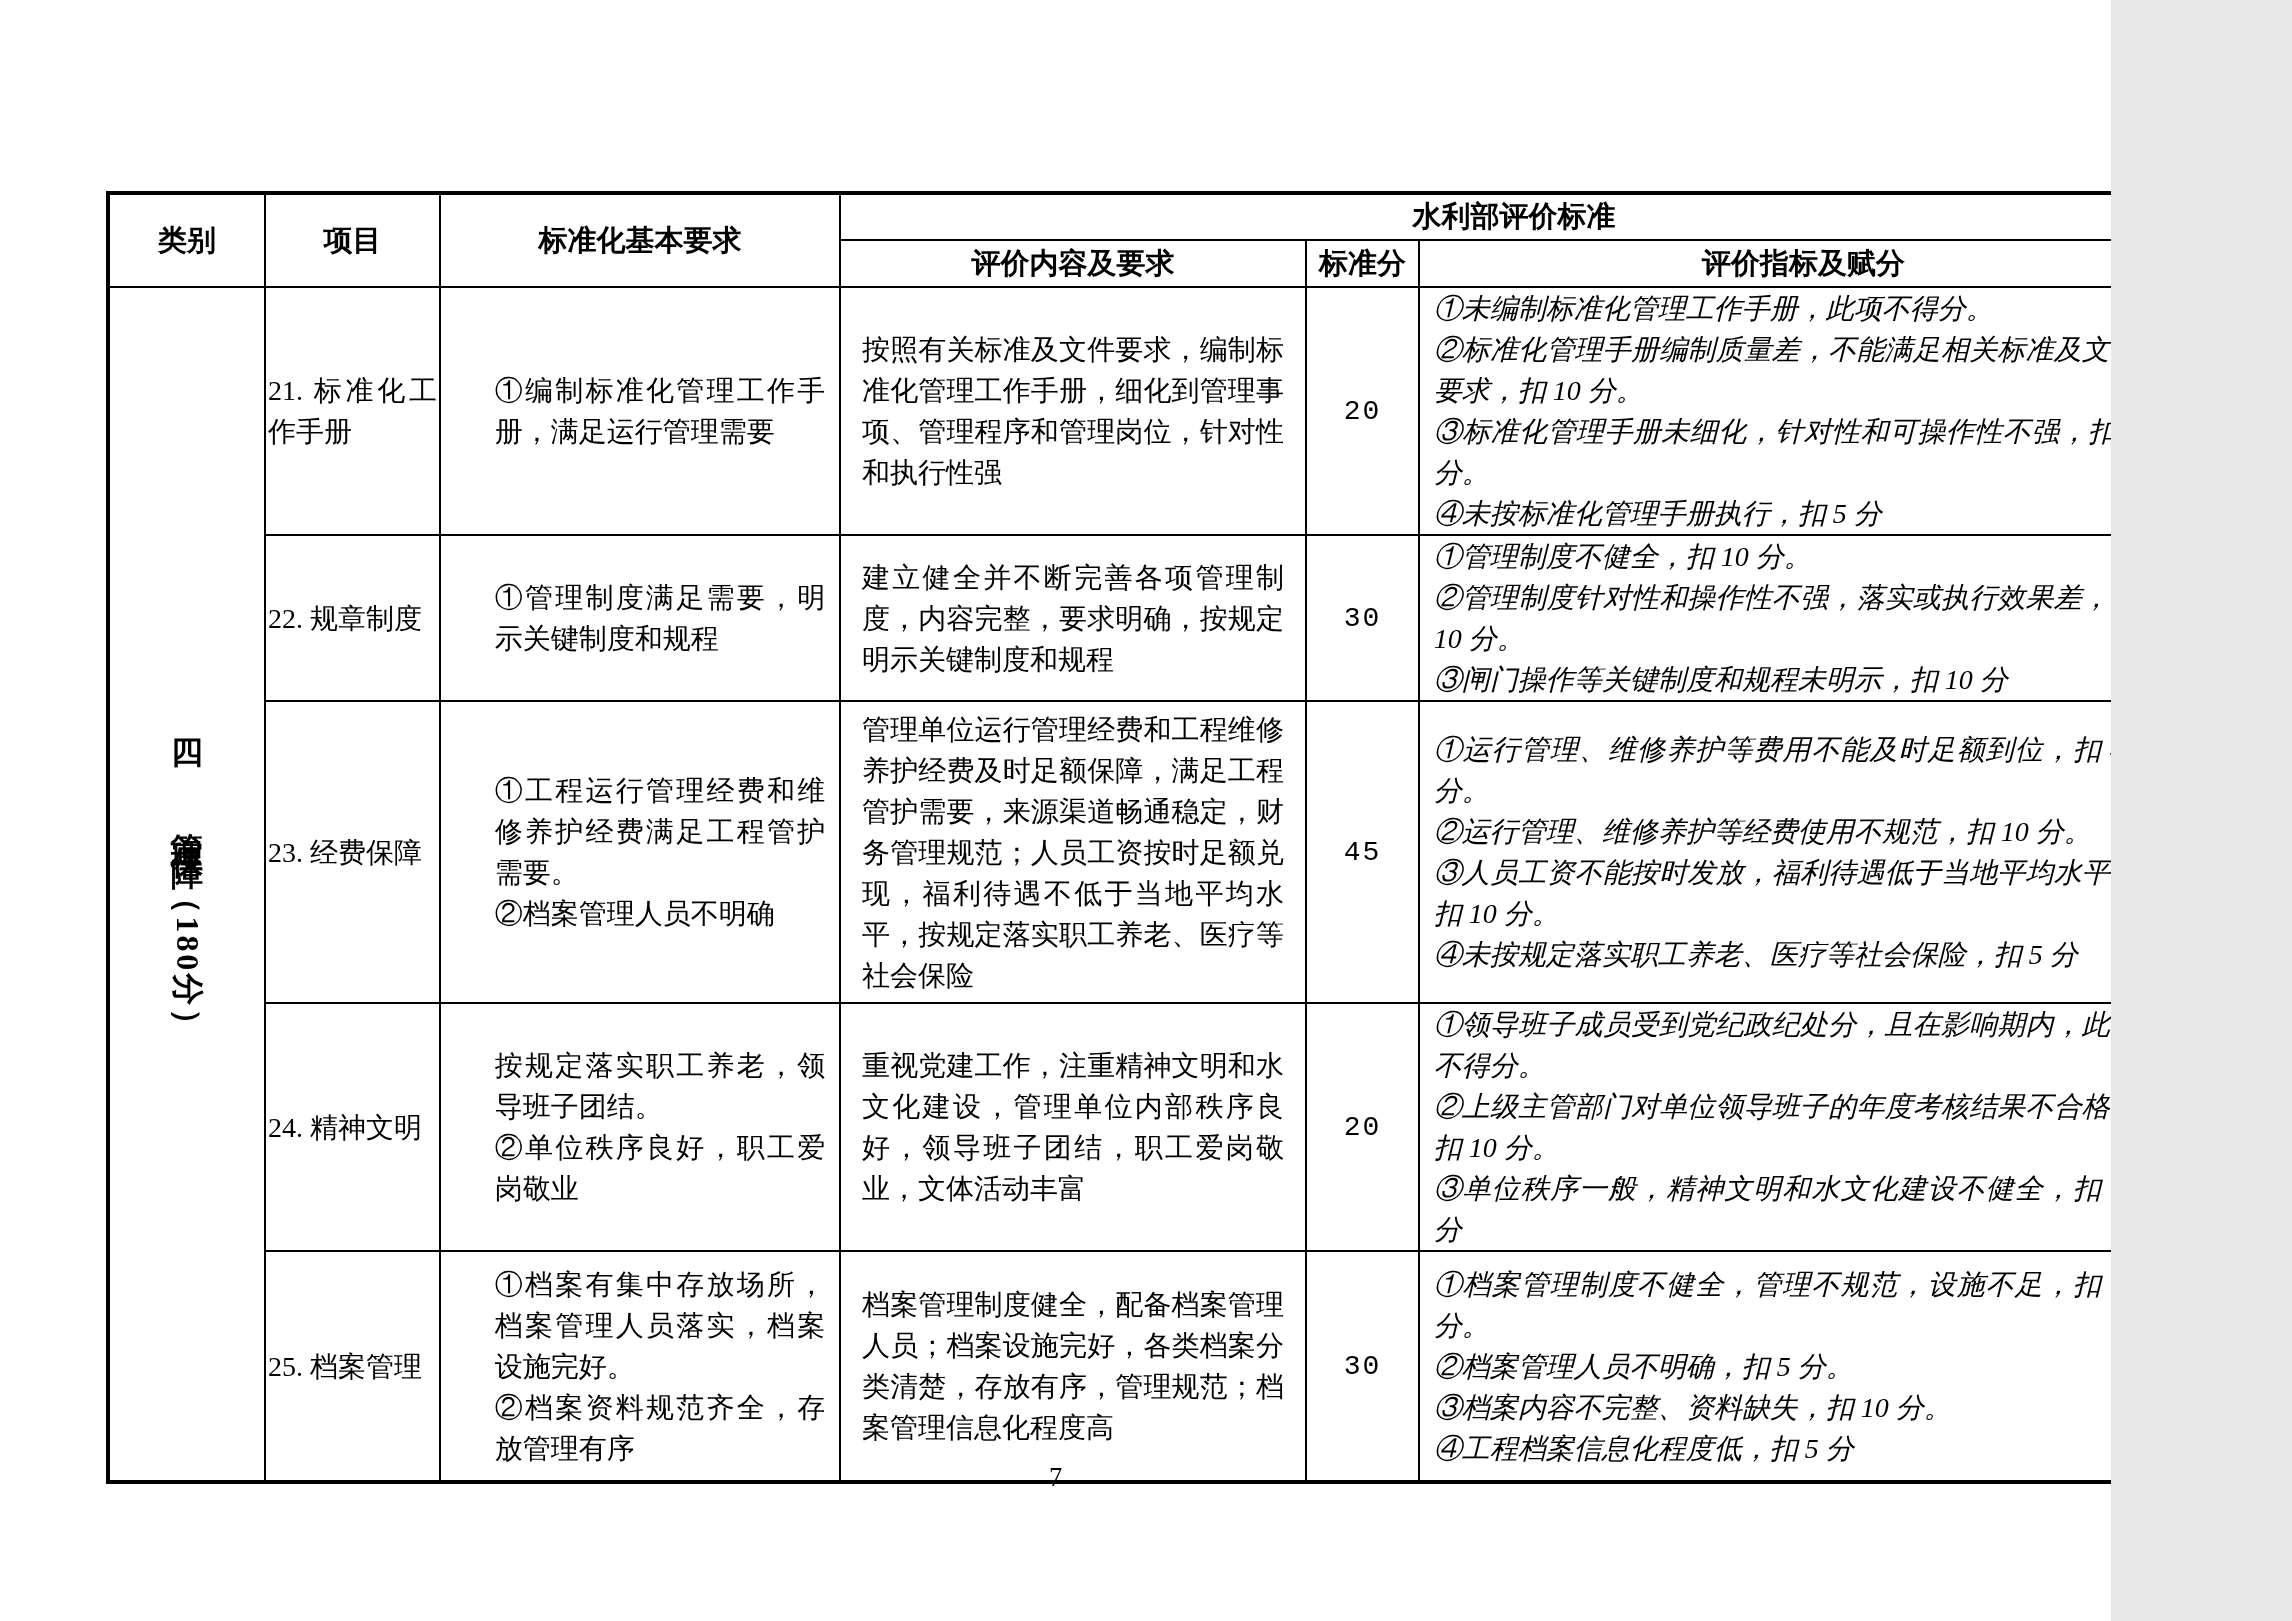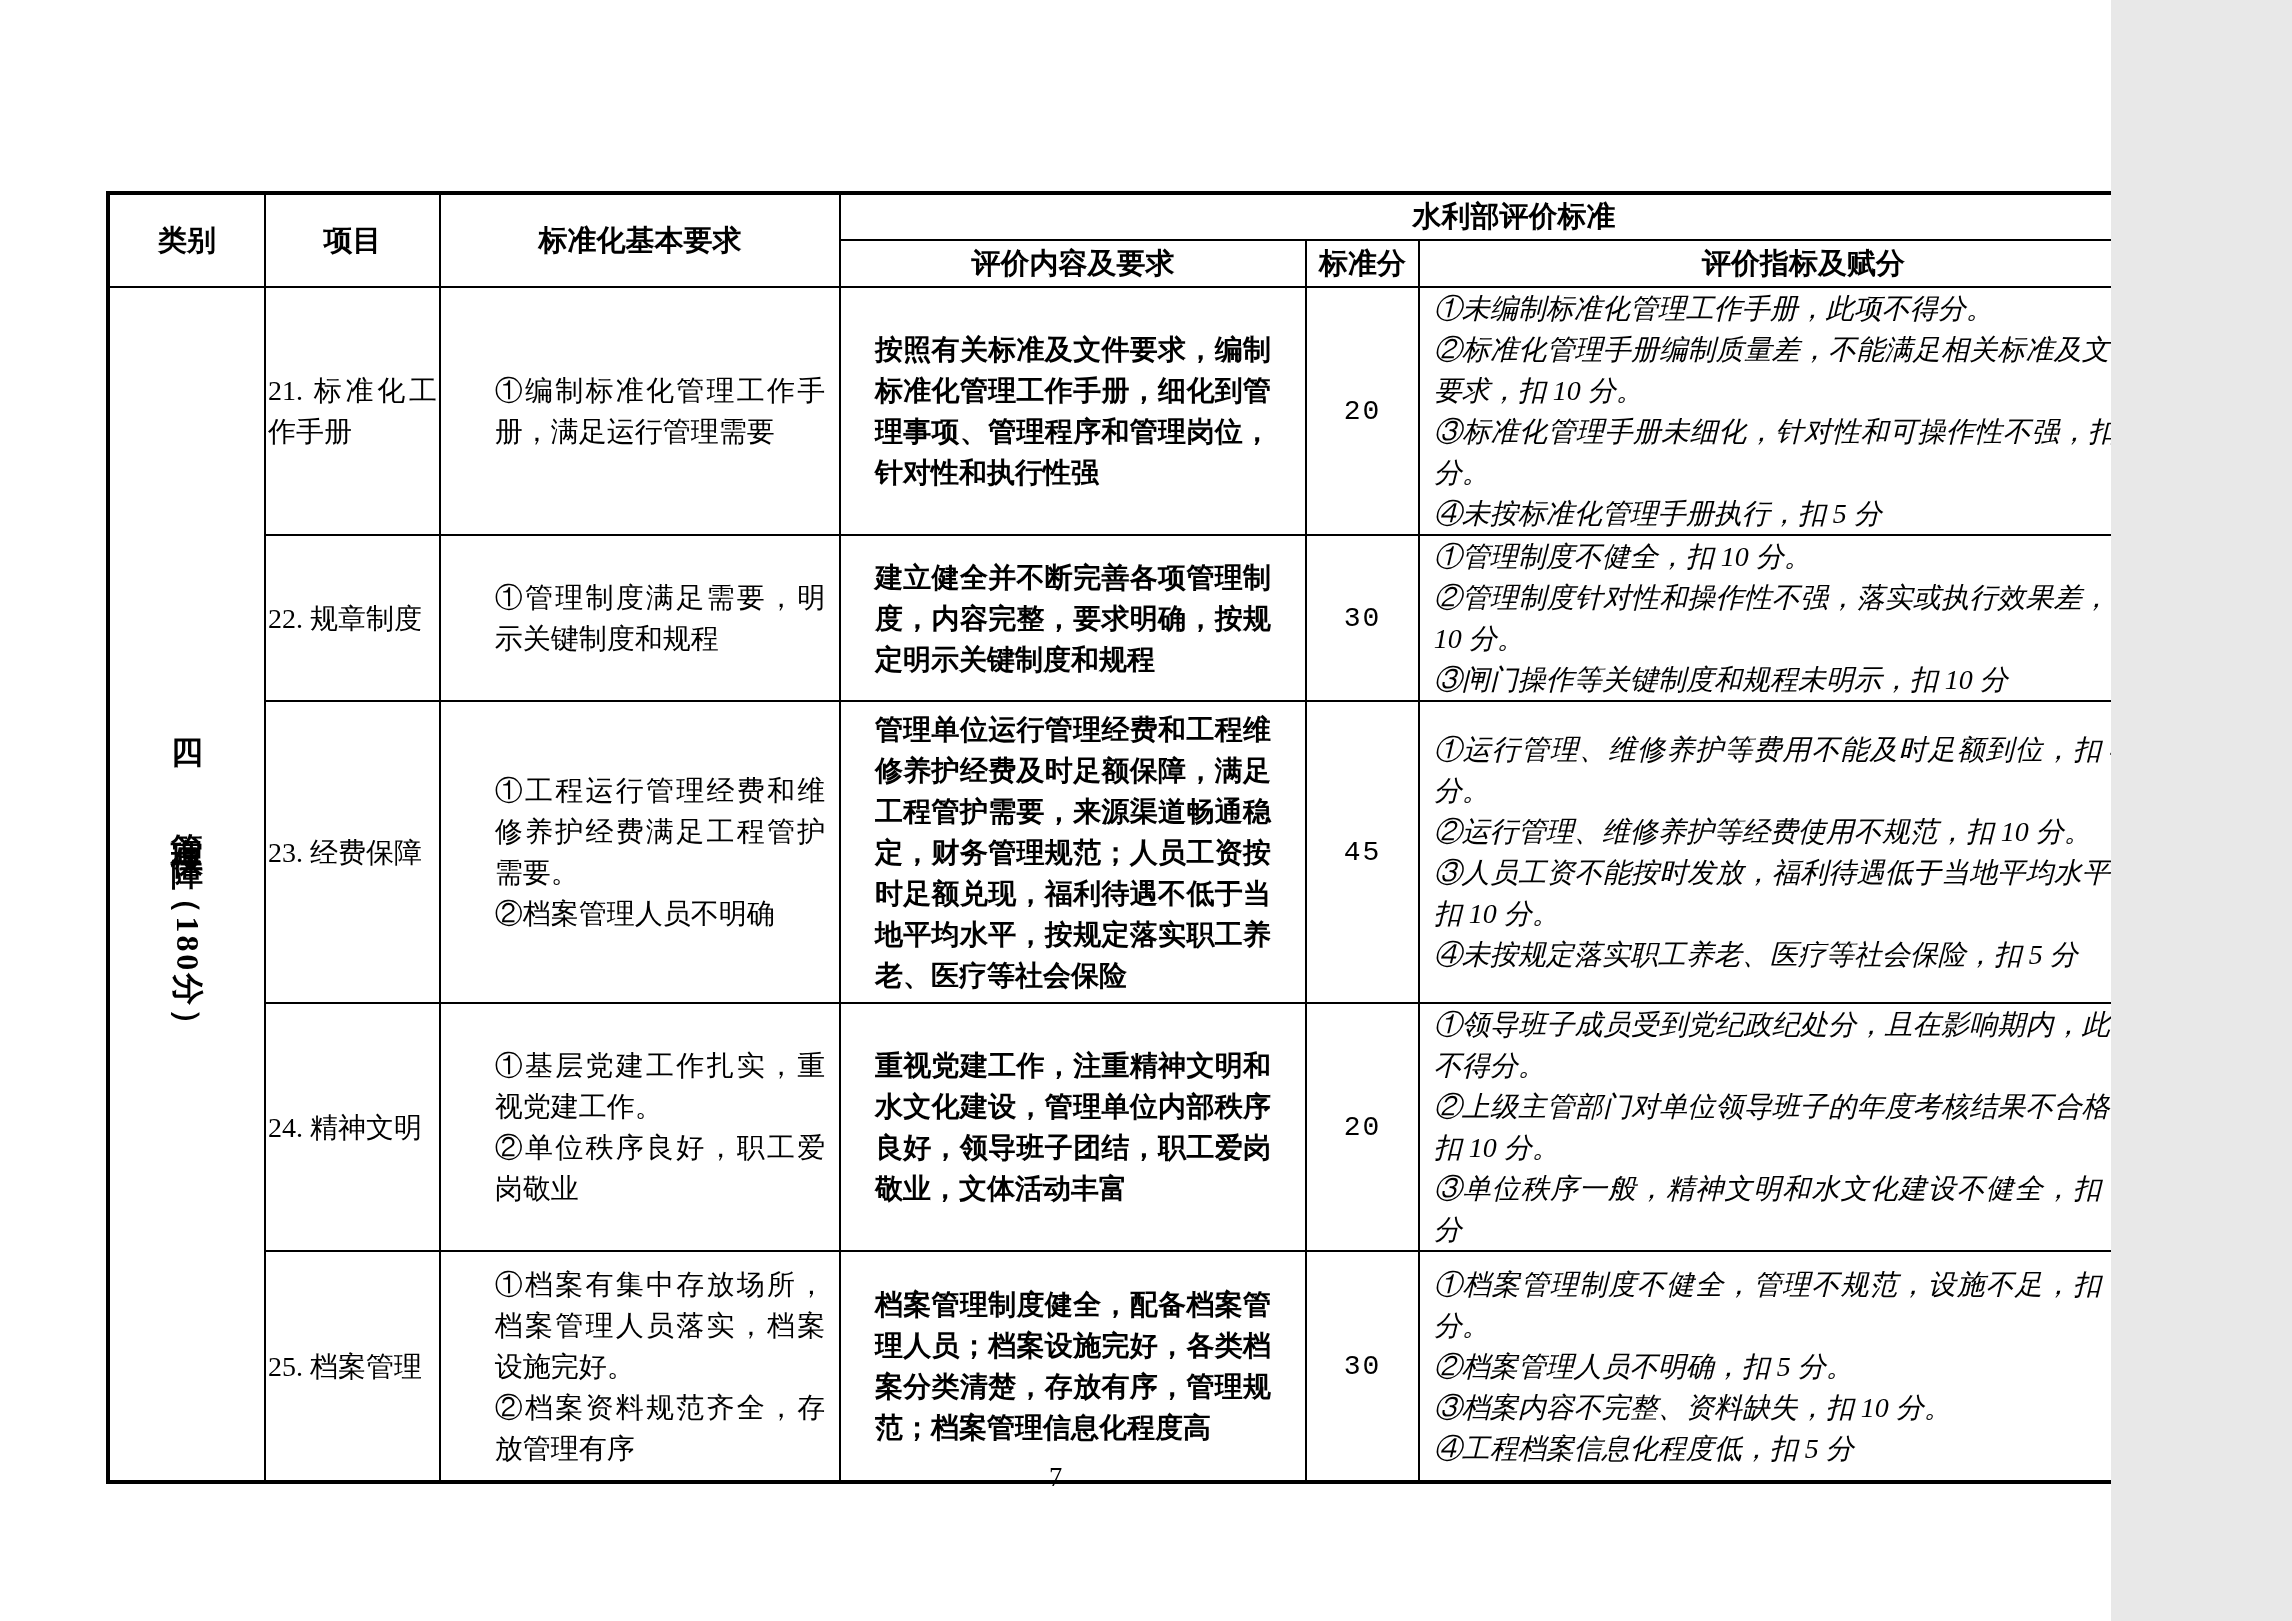--- a/index.html
+++ b/index.html
@@ -42,23 +42,22 @@
     font-size: 28px;
     line-height: 41px;
   }
   td.proj {
     padding: 0 2px;
     text-align: justify;
   }
   td.req { padding: 0 13.7px; }
   td.req div { text-align: justify; margin-left: 40px; }
   td.cont {
-    padding: 0 34px;
+    padding: 0 21px;
     text-align: justify;
-    font-weight: bold;
   }
   td.score {
     text-align: center;
     letter-spacing: 2px;
     font-family: Liberation Mono, monospace;
   }
   td.ind { padding: 0 49px 0 13.7px; font-style: italic; }
   td.ind div { text-align: justify; }
   td.cat { text-align: center; }
   .vtext {
@@ -156,21 +155,21 @@
         <div>①运行管理、维修养护等费用不能及时足额到位，扣 40 分。</div>
         <div>②运行管理、维修养护等经费使用不规范，扣 10 分。</div>
         <div>③人员工资不能按时发放，福利待遇低于当地平均水平，扣 10 分。</div>
         <div>④未按规定落实职工养老、医疗等社会保险，扣 5 分</div>
       </td>
     </tr>
 
     <tr class="r24">
       <td class="proj">24. 精神文明</td>
       <td class="req">
-        <div>①基层党建工作扎实，重视党建工作。</div>
+        <div>按规定落实职工养老，领导班子团结。</div>
         <div>②单位秩序良好，职工爱岗敬业</div>
       </td>
       <td class="cont">重视党建工作，注重精神文明和水文化建设，管理单位内部秩序良好，领导班子团结，职工爱岗敬业，文体活动丰富</td>
       <td class="score">20</td>
       <td class="ind">
         <div>①领导班子成员受到党纪政纪处分，且在影响期内，此项不得分。</div>
         <div>②上级主管部门对单位领导班子的年度考核结果不合格，扣 10 分。</div>
         <div>③单位秩序一般，精神文明和水文化建设不健全，扣 10 分</div>
       </td>
     </tr>

